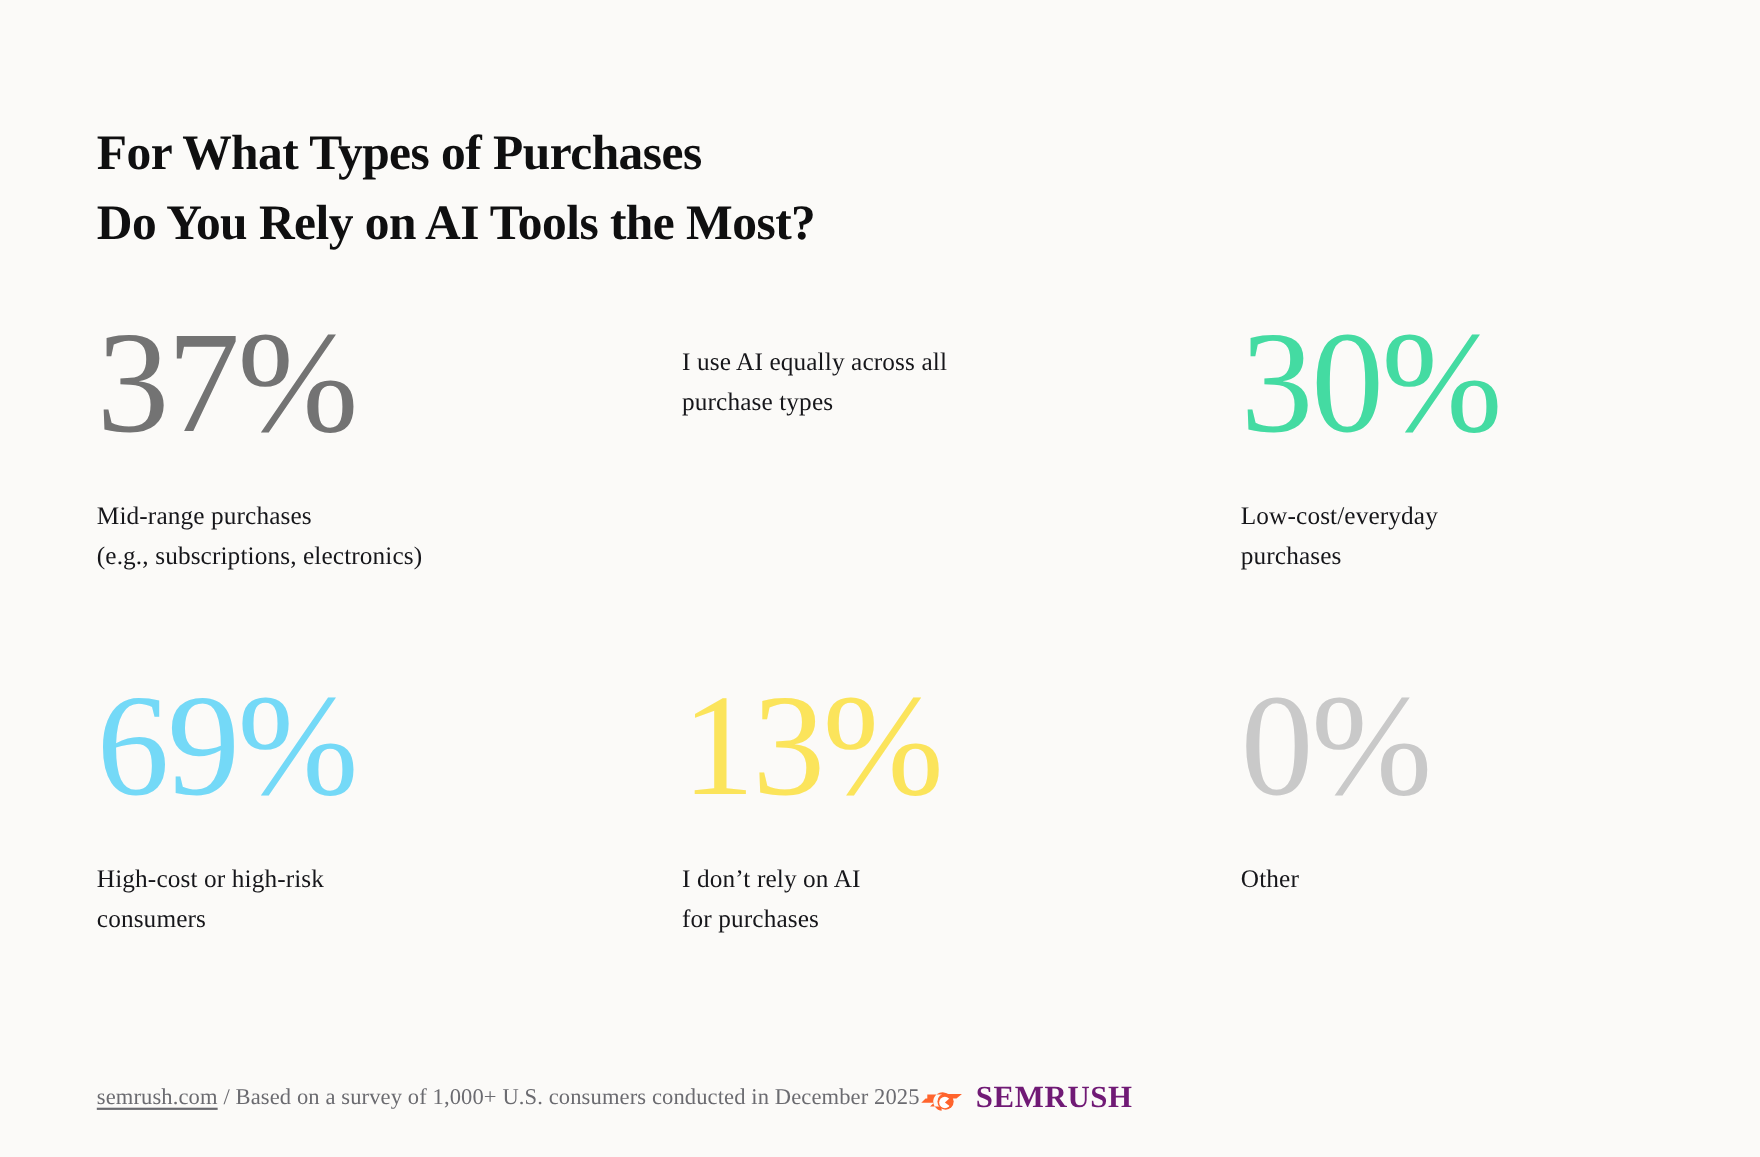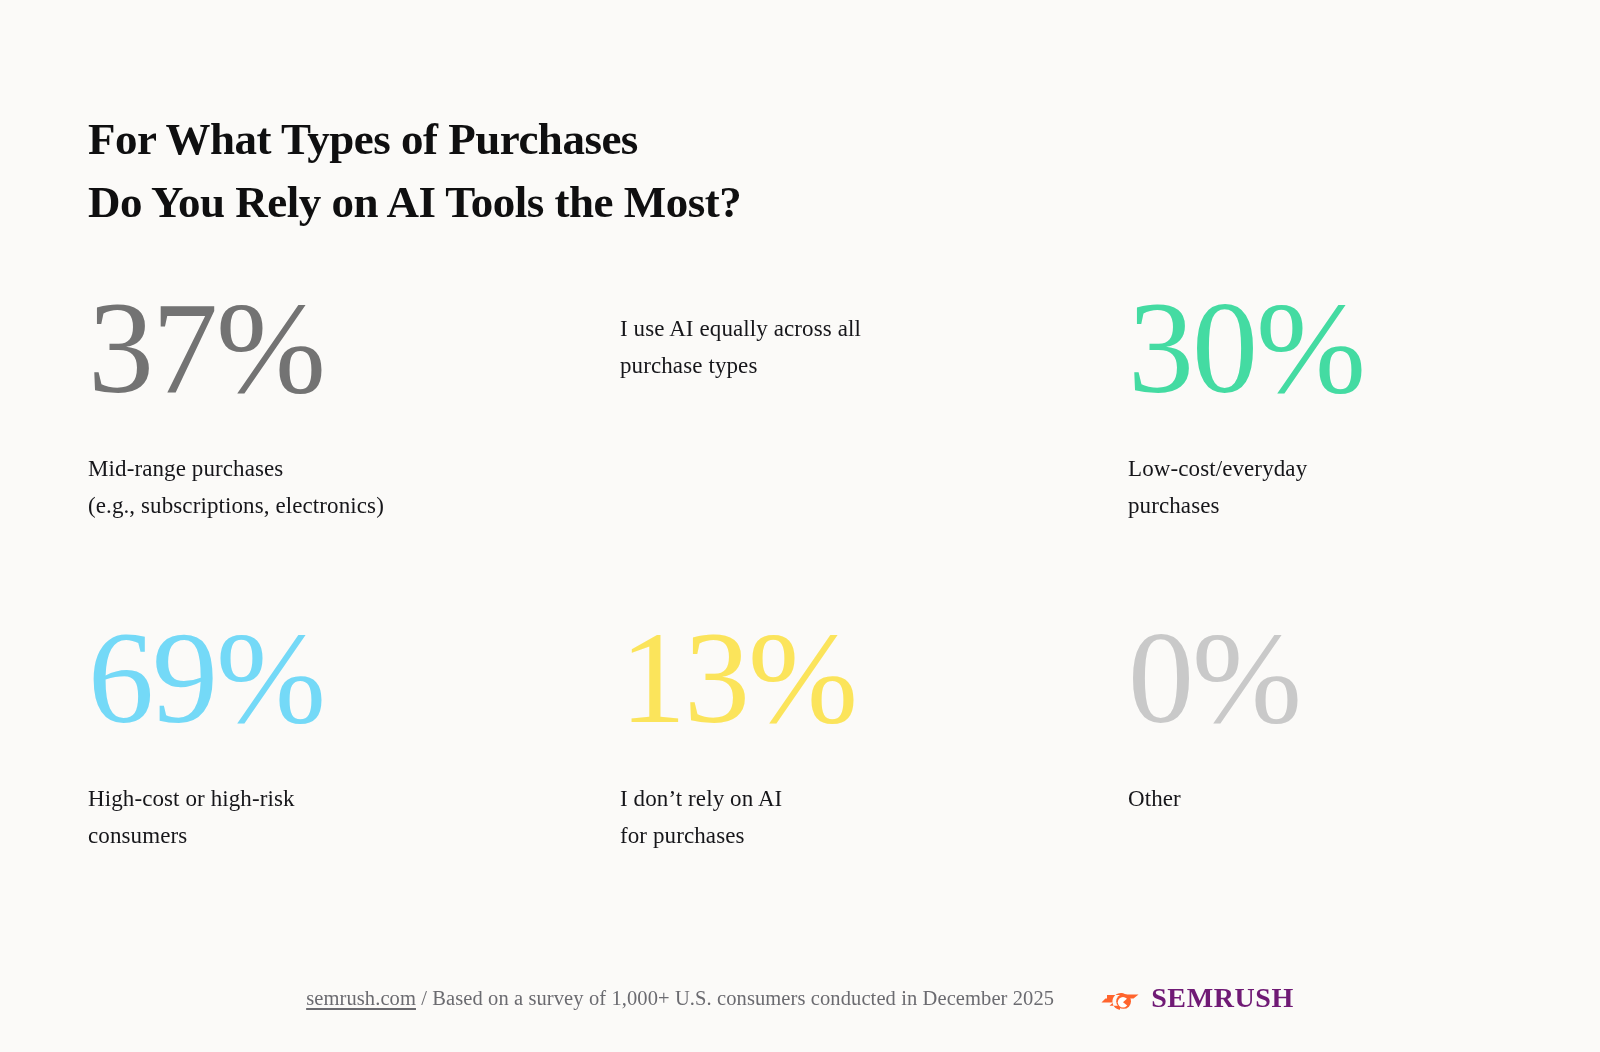--- a/index.html
+++ b/index.html
@@ -71,22 +71,21 @@
 
   
   .footer {
     position: absolute;
     left: 88px;
     top: 975px;
     width: 1424px;
     height: 46px;
     display: flex;
     align-items: center;
-    justify-content: center;
-    gap: 46px;
+    justify-content: flex-start;
   }
   .footer-note {
     font-size: 20.5px;
     line-height: 28px;
     color: #6b6b70;
     letter-spacing: 0.1px;
     white-space: nowrap;
   }
   .footer-domain {
     text-decoration: underline;

